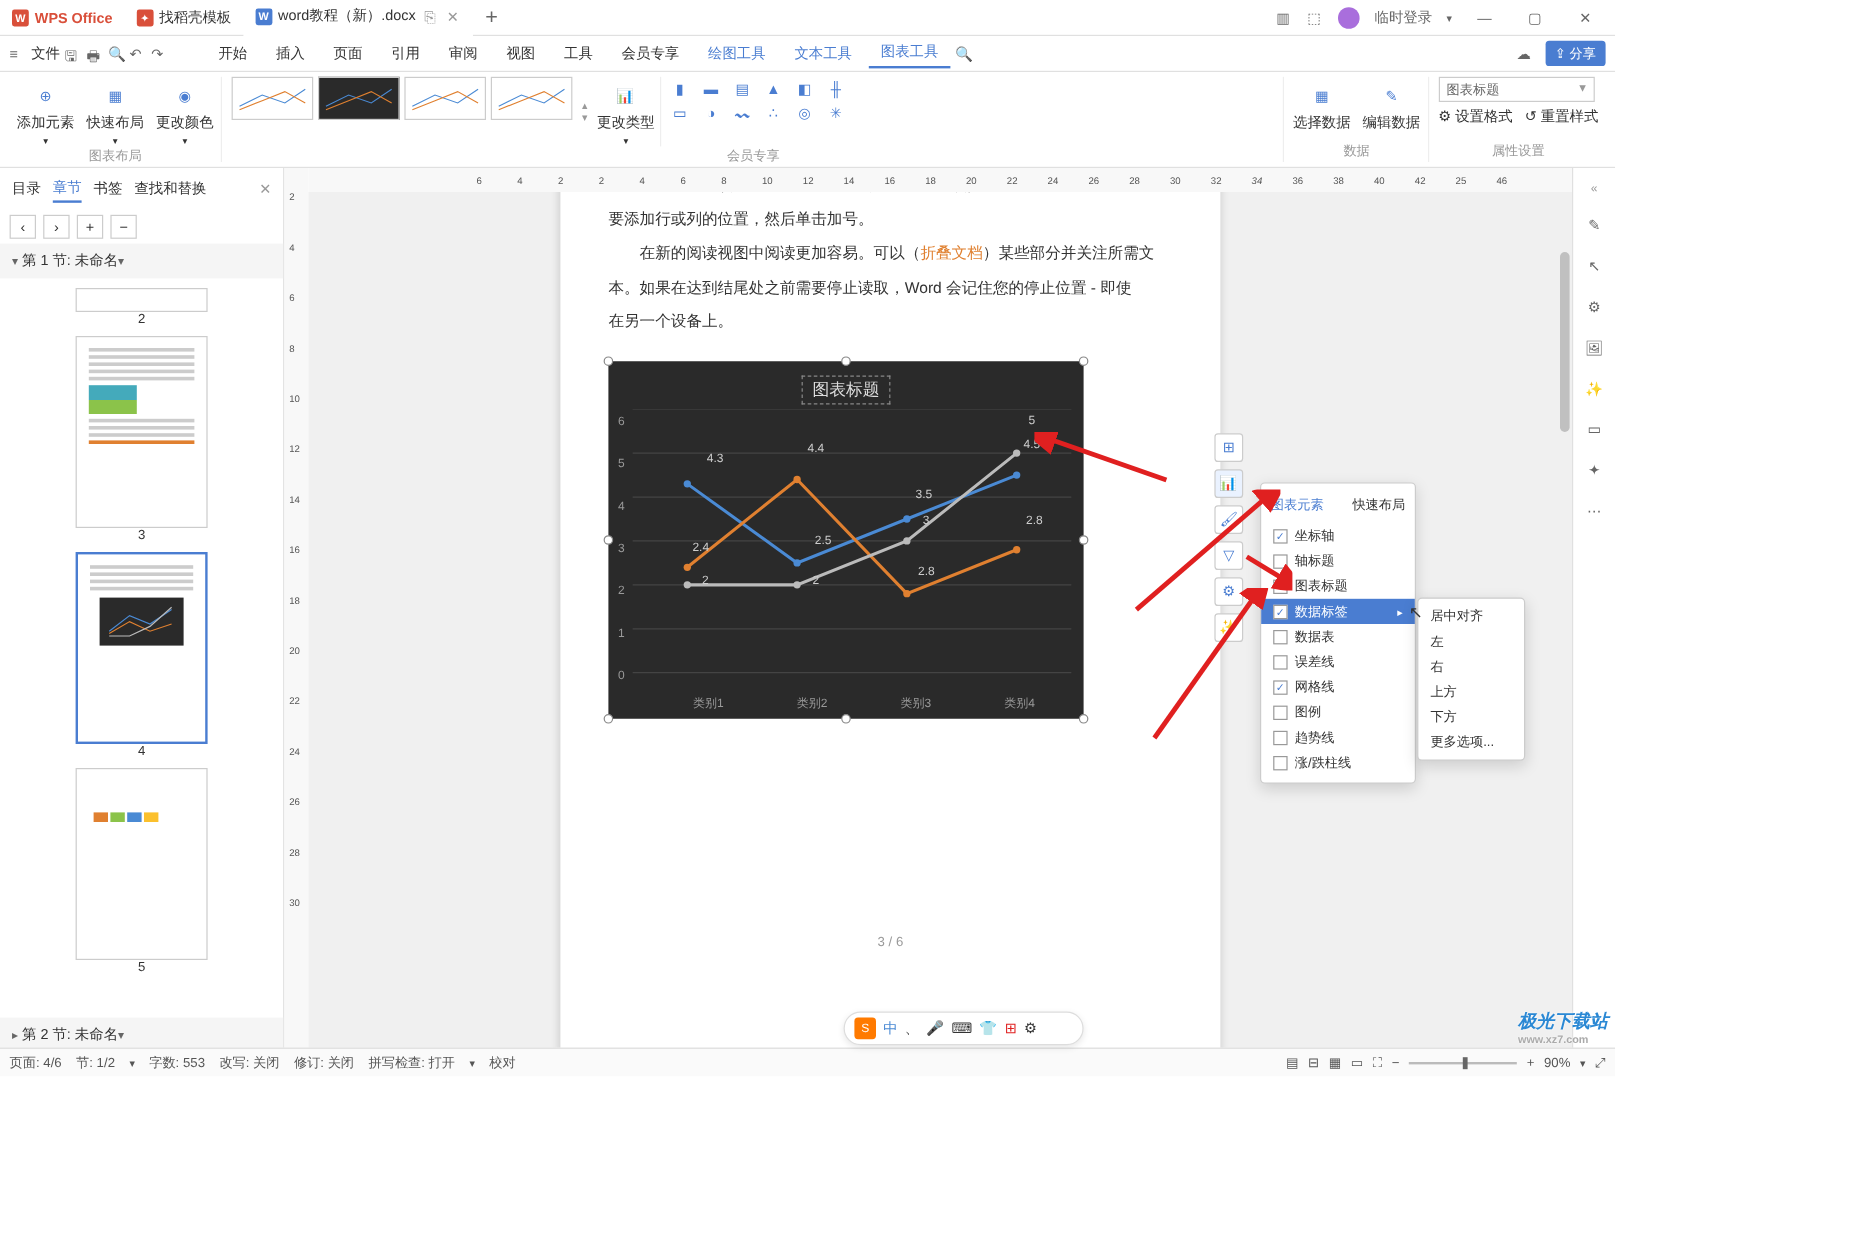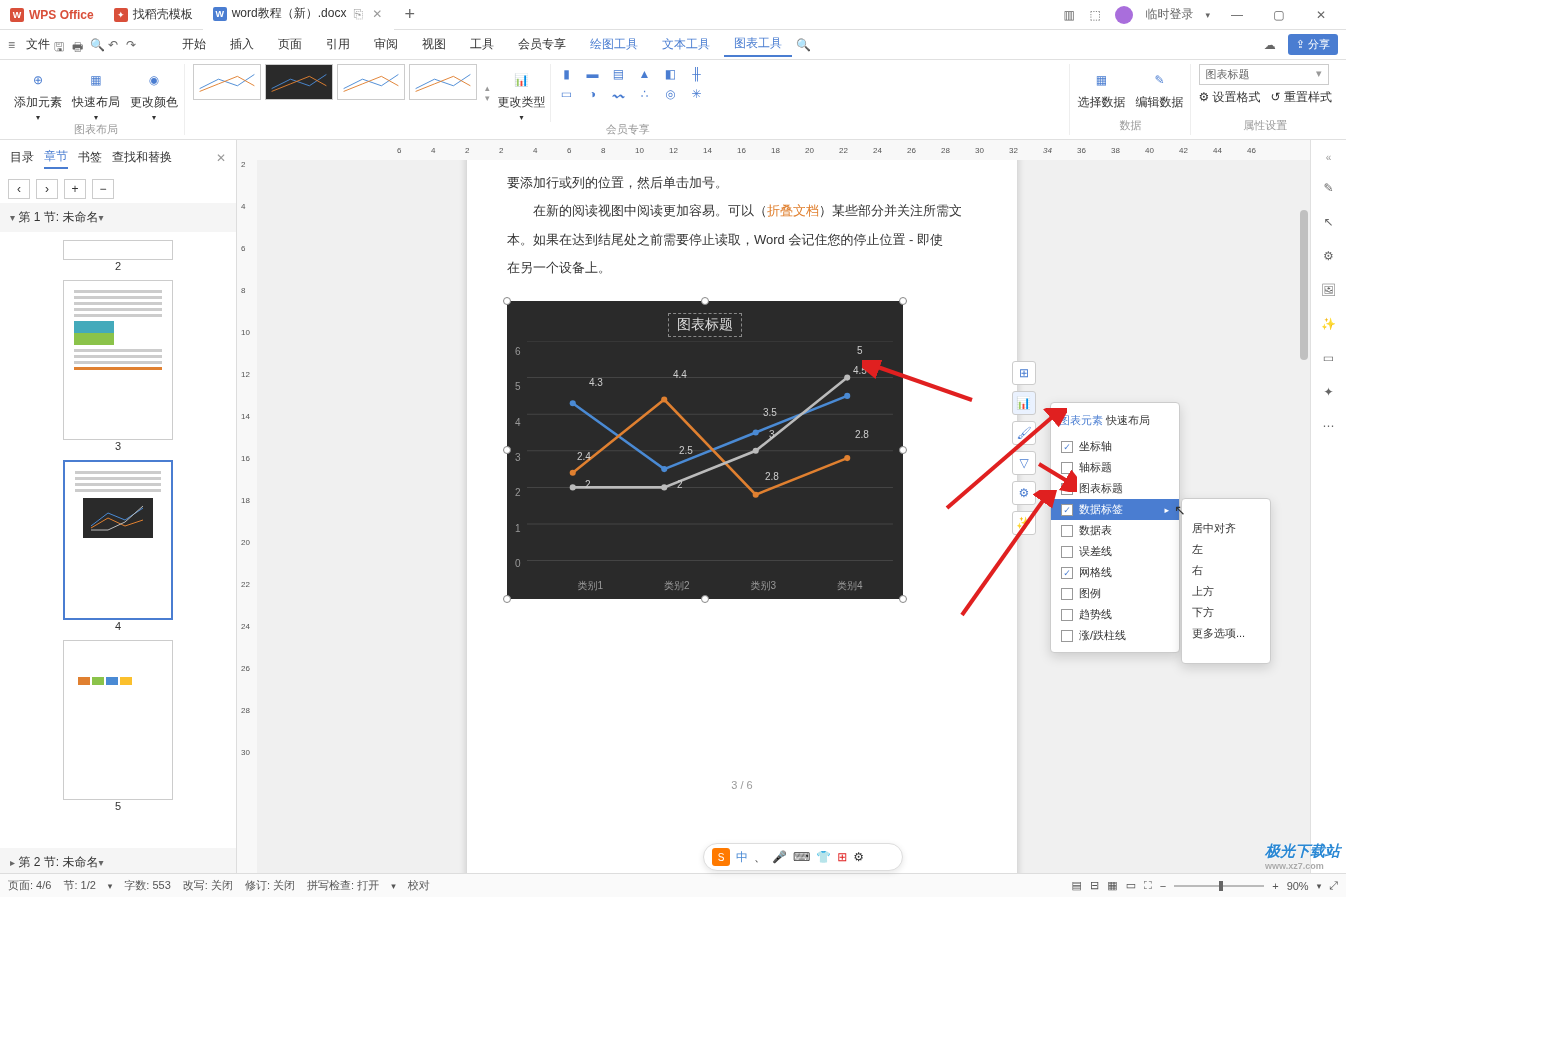--- a/index.html
+++ b/index.html
@@ -77,31 +77,31 @@
   .data-label { position:absolute; color:#ccc; font-size:10px;}
 
   .right-rail { width:36px; border-left:1px solid #e0e0e0; display:flex; flex-direction:column; align-items:center; gap:16px; padding-top:12px; color:#666;}
   .right-rail .ri { width:18px; height:18px; display:flex; align-items:center; justify-content:center; cursor:pointer;}
 
   .chart-tools { position:absolute; left:755px; top:201px; display:flex; flex-direction:column; gap:6px;}
   .ct-btn { width:24px; height:24px; border:1px solid #ccc; background:#fff; display:flex; align-items:center; justify-content:center; color:#4a7dd1; border-radius:3px; cursor:pointer;}
   .ct-btn.active { background:#eaf2ff;}
 
   .popup1 { position:absolute; left:793px; top:242px; width:130px; background:#fff; border:1px solid #ccc; border-radius:4px; box-shadow:0 4px 12px rgba(0,0,0,.15); padding:6px 0;}
-  .popup-tabs { display:flex; padding:2px 8px 6px; gap:3px; font-size:11px;}
+  .popup-tabs { display:flex; padding:2px 8px 6px; gap:24px; font-size:11px;}
   .popup-tabs .pt { cursor:pointer; padding:2px 0;}
   .popup-tabs .pt.active { color:#4a7dd1;}
   .popup-item { display:flex; align-items:center; gap:6px; padding:3px 10px; font-size:11px; cursor:pointer;}
   .popup-item.hl { background:#4a7dd1; color:#fff;}
   .chk { width:12px; height:12px; border:1px solid #999; display:inline-flex; align-items:center; justify-content:center; font-size:9px; color:#4a7dd1; background:#fff;}
   .popup-item.hl .chk { color:#4a7dd1;}
   .popup-item .caret { margin-left:auto; font-size:9px; color:#555;}
   .popup-item.hl .caret { color:#fff;}
 
-  .popup2 { position:absolute; left:924px; top:338px; width:90px; background:#fff; border:1px solid #ccc; border-radius:4px; box-shadow:0 4px 12px rgba(0,0,0,.15); padding:19px 0; font-size:11px;}
+  .popup2 { position:absolute; left:924px; top:338px; width:90px; background:#fff; border:1px solid #ccc; border-radius:4px; box-shadow:0 4px 12px rgba(0,0,0,.15); padding:4px 0; font-size:11px;}
   .popup2-item { padding:3px 10px; cursor:pointer;}
 
   .red-arrow { position:absolute; pointer-events:none;}
 
   .statusbar { position:absolute; left:0; right:0; bottom:0; height:24px; border-top:1px solid #ddd; background:#fafafa; display:flex; align-items:center; padding:0 8px; font-size:11px; color:#555; gap:12px;}
   .statusbar .sbr { margin-left:auto; display:flex; align-items:center; gap:8px;}
   .zoom-slider { width:90px; height:2px; background:#bbb; position:relative;}
   .zoom-slider::after{content:''; position:absolute; left:50%; top:-4px; width:4px; height:10px; background:#666;}
   .sogou { position:absolute; bottom:26px; left:703px; width:200px; height:28px; background:#fff; border:1px solid #ddd; border-radius:14px; display:flex; align-items:center; padding:0 8px; gap:6px; box-shadow:0 2px 6px rgba(0,0,0,.1);}
   .sogou .s-icon { width:18px; height:18px; border-radius:3px; display:flex; align-items:center; justify-content:center; color:#fff; font-size:10px;}
@@ -382,21 +382,21 @@
           <span class="tick" style="left: 616px;">24</span>
           <span class="tick" style="left: 650px;">26</span>
           <span class="tick" style="left: 684px;">28</span>
           <span class="tick" style="left: 718px;">30</span>
           <span class="tick" style="left: 752px;">32</span>
           <span class="tick" style="left: 786px; font-style: italic;">34</span>
           <span class="tick" style="left: 820px;">36</span>
           <span class="tick" style="left: 854px;">38</span>
           <span class="tick" style="left: 888px;">40</span>
           <span class="tick" style="left: 922px;">42</span>
-          <span class="tick" style="left: 956px;">44</span>
+          <span class="tick" style="left: 956px;">25</span>
           <span class="tick" style="left: 990px;">46</span>
         </div>
       <div class="canvas-scroll">
         <div class="page">
           <div class="doc-text">
             <span>的方式，请单击该图片，图片旁边将会显示布局选项按钮。当处理表格时，单击</span><br>
             <span>要添加行或列的位置，然后单击加号。</span><br>
             <span style="display:inline-block; width:2em;"></span><span>在新的阅读视图中阅读更加容易。可以（</span><span class="orange">折叠文档</span><span>）某些部分并关注所需文</span><br>
             <span>本。如果在达到结尾处之前需要停止读取，Word 会记住您的停止位置 - 即使</span><br>
             <span>在另一个设备上。</span>

